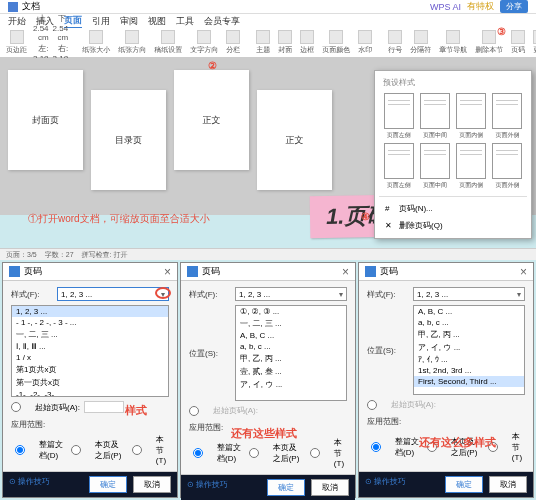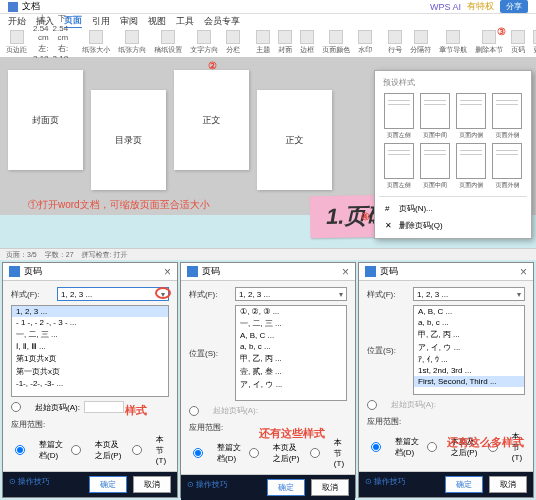--- a/index.html
+++ b/index.html
@@ -65,21 +65,21 @@
   .dlg-radio input { width: 10px; height: 10px; }
   .dlg-section-label { font-size: 8px; color: #333; margin-top: 2px; }
   .dlg-radios-row { display: flex; gap: 6px; padding-left: 4px; }
   .dlg-footer { background: #0f172a; border-top: 1px solid #ccc; padding: 4px 6px; display: flex; align-items: flex-start; gap: 6px; }
   .dlg-btn { border: 1px solid #999; background: #fdfdfd; padding: 2px 10px; font-size: 8px; cursor: pointer; }
   .dlg-btn.primary { border-color: #3a7fd4; color: #3a7fd4; }
   .dlg-tips { color: #3a7fd4; font-size: 8px; display: flex; align-items: center; gap: 2px; }
   .dlg-tips::before { content: '⊙'; }
   .muted { color: #aaa; }
   .red-circle { position: absolute; border: 2px solid #e74c3c; border-radius: 50%; width: 16px; height: 12px; pointer-events: none; }
-  .red-text { position: absolute; color: #e74c3c; font-size: 11px; font-weight: bold; pointer-events: none; margin-left: 28px; }
+  .red-text { position: absolute; color: #e74c3c; font-size: 11px; font-weight: bold; pointer-events: none; }
 </style>
 </head>
 <body>
 
 <div class="topbar">
   <div class="doc-icon"></div>
   <span>文档</span>
   <div class="right">
     <span style="color:#6a5acd">WPS AI</span>
     <span style="color:#d4a017">有特权</span>
@@ -246,21 +246,21 @@
         <span>页码(N)...</span>
       </div>
     <div class="dropdown-menu-item">
         <span class="mi-icon">✕</span>
         <span>删除页码(Q)</span>
       </div>
     <span class="circle-num" style="position:absolute;left:-14px;bottom:16px">④</span>
   </div>
 </div>
 
-<div class="anno-red" style="left:28px;top:198px">①打开word文档，可缩放页面至合适大小</div>
+<div class="anno-red" style="left:28px;top:212px">①打开word文档，可缩放页面至合适大小</div>
 <div class="title-banner">1.页码样式</div>
 
 <div class="status-bar">
   <span>页面：3/5</span>
   <span>字数：27</span>
   <span>拼写检查: 打开</span>
 </div>
 
 <div class="dialogs">
 
@@ -275,20 +275,21 @@
         <label>样式(F):</label>
         <div class="dlg-combo open">
             <span>1, 2, 3 ...</span>
           </div>
       </div>
       <div class="dlg-list" style="height:92px">
         <div class="dlg-list-item sel">1, 2, 3 ...</div>
         <div class="dlg-list-item">- 1 -, - 2 -, - 3 - ...</div>
         <div class="dlg-list-item">一, 二, 三 ...</div>
         <div class="dlg-list-item">Ⅰ, Ⅱ, Ⅲ ...</div>
+        <div class="dlg-list-item">1 / x</div>
         <div class="dlg-list-item">第1页共x页</div>
         <div class="dlg-list-item">第一页共x页</div>
         <div class="dlg-list-item">-1-, -2-, -3- ...</div>
       </div>
       <div class="dlg-row">
         <div class="dlg-radio">
             <input type="radio" style="">
             <span>起始页码(A):</span>
           </div>
         <input class="ribbon-input" style="width: 40px;">

